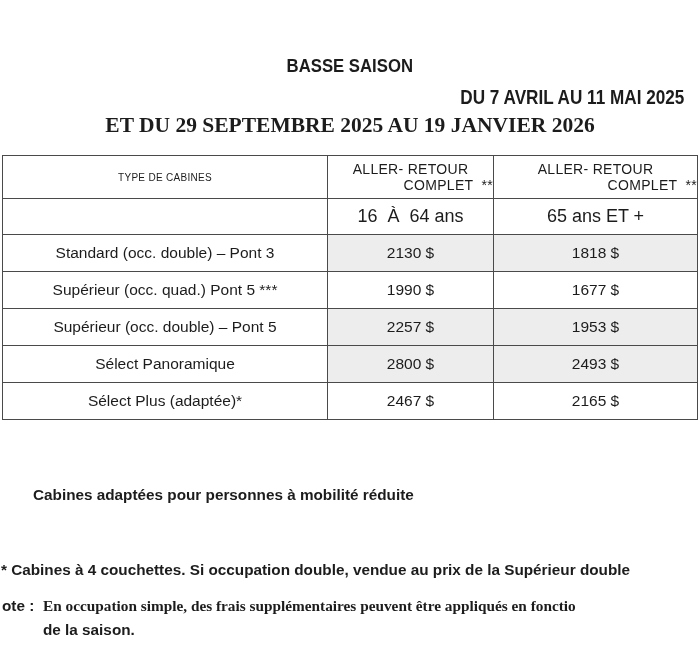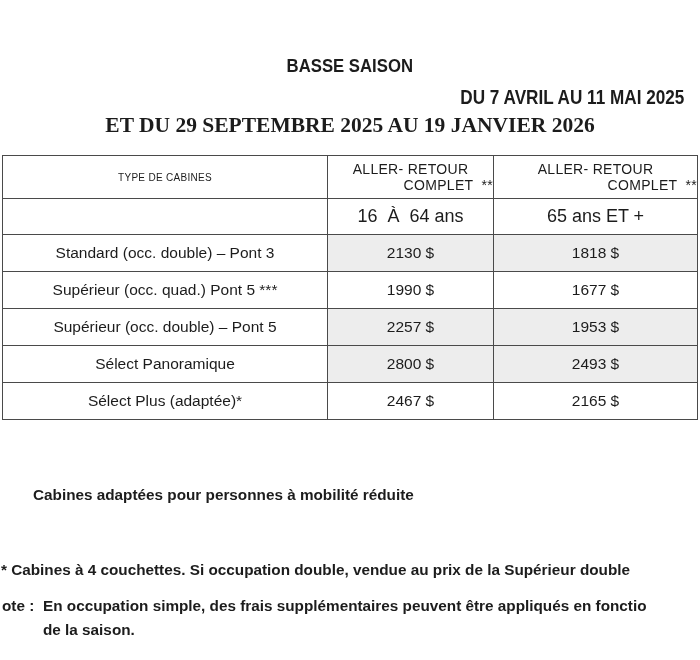--- a/index.html
+++ b/index.html
@@ -71,21 +71,21 @@
     font-weight: bold;
     font-size: 15.3px;
     white-space: nowrap;
     color: var(--text);
   }
   .note-a { top: 486px; left: 0px; margin-left: 33px; }
   .note-b { top: 522px; left: 3px; }
   .note-c { top: 561px; left: 1px; }
   .note-d-label { top: 597px; left: 2px; text-align: right; }
   .note-d-body  { position: absolute; top: 597px; left: 43px; font-weight: bold; font-size: 15.3px; color: var(--text); }
-  .note-d-body .l1 { white-space: nowrap; }
+  .note-d-body .l1 { white-space: nowrap; font-family: Liberation Serif, serif; }
   .note-d-body .l2 { margin-top: 6px; }
 </style>
 </head>
 <body>
 
 <div class="page">
 
   <div class="title-line t2">
     <span class="condensed-inner">BASSE SAISON</span>
   </div>

